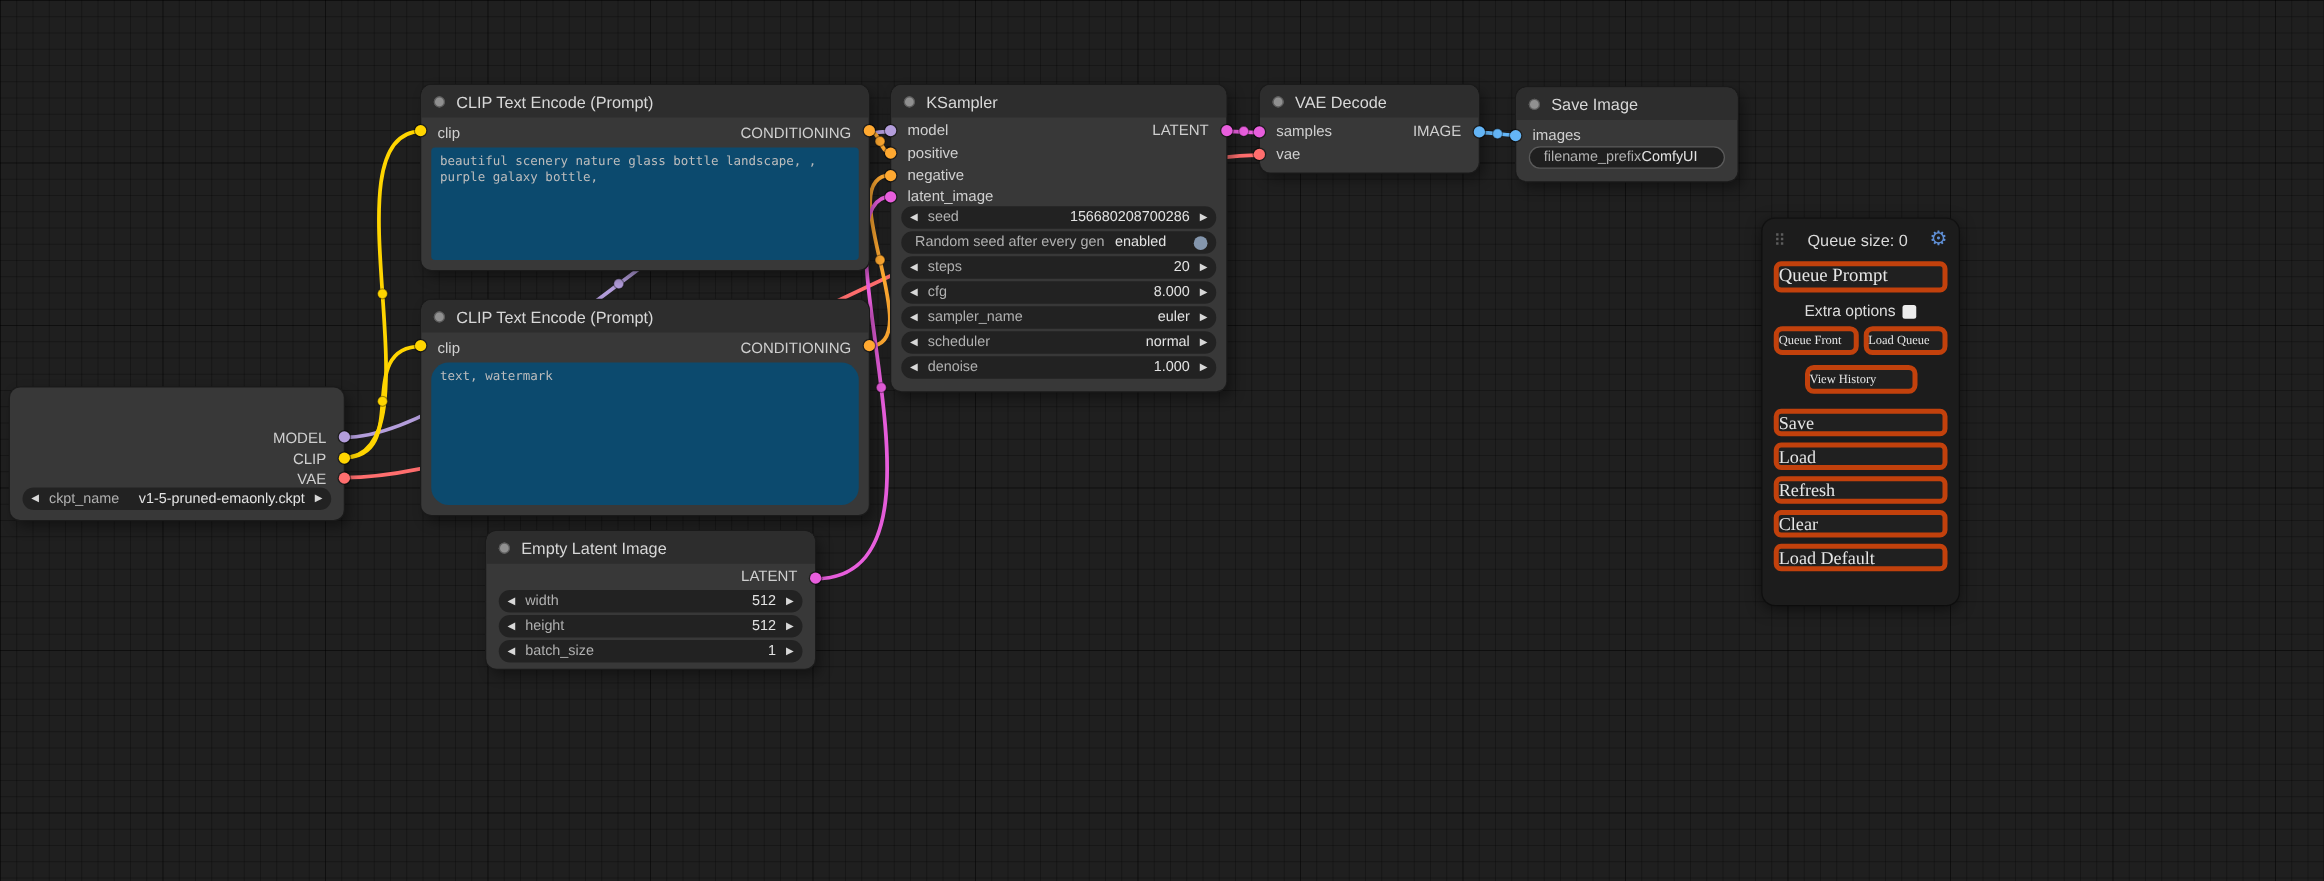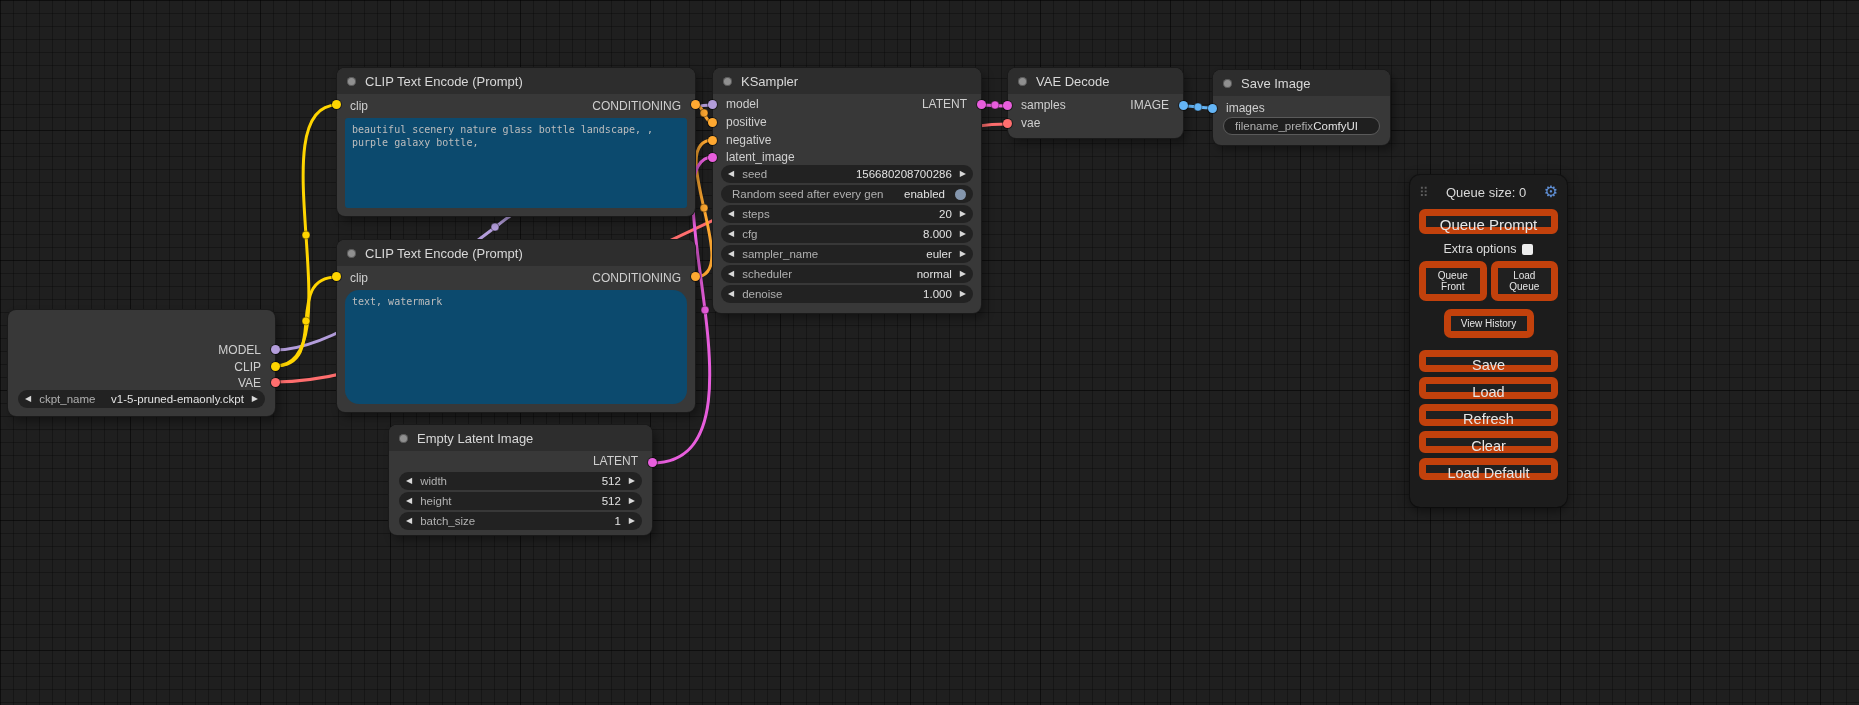--- a/index.html
+++ b/index.html
@@ -61,22 +61,22 @@
     position:absolute; left:1410px; top:175px; width:157px; z-index:3;
     background:#1c1c1c; border-radius:10px; padding:8px 9px 10px;
     box-shadow:0 3px 12px rgba(0,0,0,.55), 0 0 0 1px #141414;
     display:flex; flex-direction:column;
   }
   .phead { display:flex; align-items:center; margin-bottom:4px; height:18px; }
   .phandle { color:#5d5d5d; font-size:13px; cursor:grab; flex:none; }
   .ptitle { flex:1; text-align:center; font-size:13px; color:#d9d9d9; }
   .pgear { color:#5f8fd6; font-size:16px; line-height:1; flex:none; cursor:pointer; }
   .btn {
-    background:#202020; border:7px solid #c2410c; border-radius:6px; color:#e6e6e6;
-    font-family:Liberation Sans, sans-serif; text-align:center; cursor:pointer; display:block; width:100%;
+    background:#202020; border:4px solid #c2410c; border-radius:6px; color:#e6e6e6;
+    font-family:Liberation Serif, serif; text-align:left; cursor:pointer; display:block; width:100%;
   }
   .btn-queue { height:25px; font-size:15px; margin:4px 0 6px; }
   .extra-row { display:flex; align-items:center; justify-content:center; gap:6px;
                font-size:12.5px; color:#dcdcdc; margin:2px 0 5px; }
   .checkbox { width:11px; height:11px; background:#ededed; border-radius:2px; cursor:pointer; flex:none; }
   .small-row { display:flex; gap:4px; margin-bottom:4px; }
   .btn-sm { font-size:10px; padding:2px 0; border-radius:7px; }
   .btn-hist { width:90px; margin:4px auto 12px; }
   .btn-big { height:22px; font-size:14.5px; margin-bottom:5px; }
 </style>
@@ -194,21 +194,21 @@
     <div class="widget" style="top:97px; left:8px; right:8px;">
       <span class="arrow">◀</span>
       <span class="wname">seed</span>
       <span class="sp"></span>
       <span class="wval">156680208700286</span>
       <span class="arrow">▶</span>
     </div>
     <div class="widget" style="top:117px; left:8px; right:8px;">
       <span class="wname" style="margin-left:4px">Random seed after every gen</span>
       <span class="sp"></span>
-      <span class="wval" style="margin-right:4px">enabled</span>
+      <span class="wval" style="margin-right:16px">enabled</span>
       <span class="toggle-knob"></span>
     </div>
     <div class="widget" style="top:137px; left:8px; right:8px;">
       <span class="arrow">◀</span>
       <span class="wname">steps</span>
       <span class="sp"></span>
       <span class="wval">20</span>
       <span class="arrow">▶</span>
     </div>
     <div class="widget" style="top:157px; left:8px; right:8px;">

